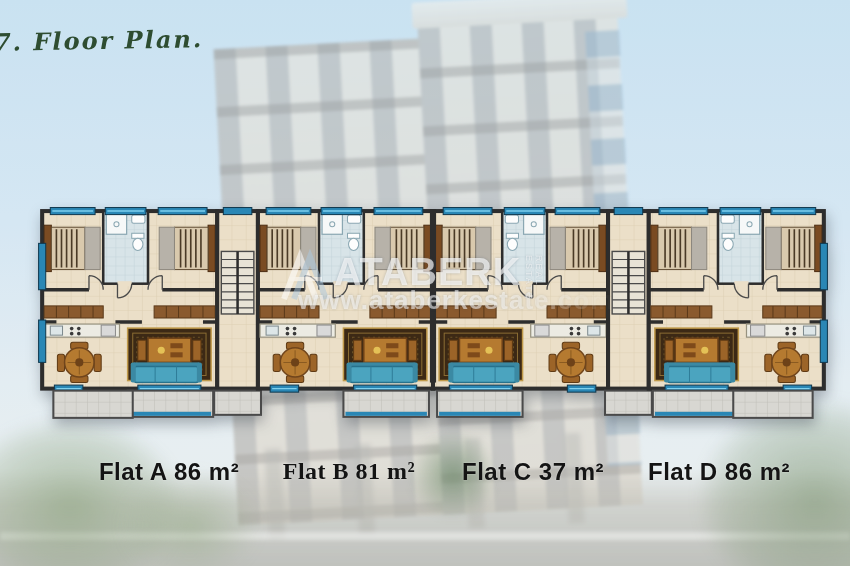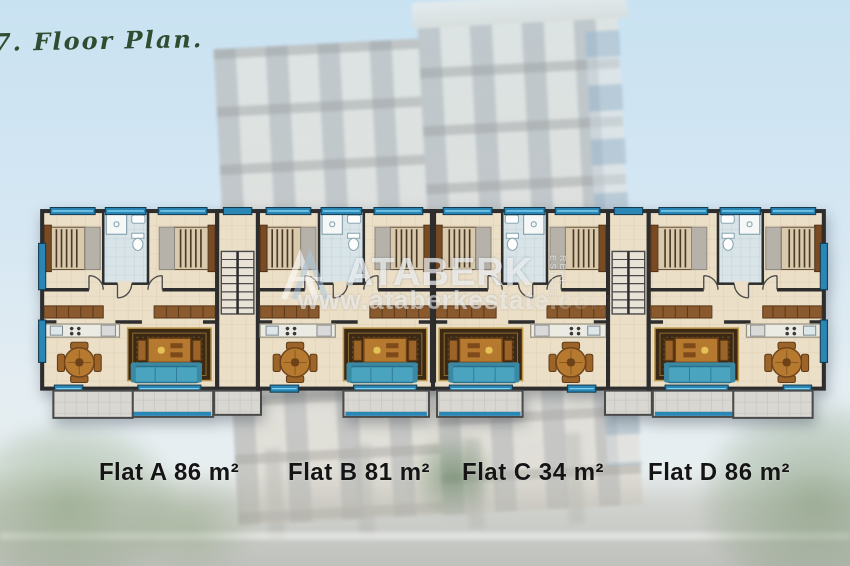--- a/index.html
+++ b/index.html
@@ -59,21 +59,21 @@
     transform:rotate(-1deg);
   }
   
   .plan{
     position:absolute;left:33px;top:203px;width:800px;height:230px;
     filter:drop-shadow(2px 6px 7px rgba(40,50,60,.35));
   }
   .plan svg{display:block;width:100%;height:100%;}
   
   .watermark{position:absolute;left:278px;top:245px;width:330px;height:95px;pointer-events:none;}
-  .wm-row{position:absolute;left:0;top:4px;display:flex;align-items:flex-start;gap:12px;}
+  .wm-row{position:absolute;left:0;top:4px;display:flex;align-items:flex-start;}
   .wm-logo{width:56px;height:52px;opacity:.62;}
   .wm-brand{
     font-family:"Liberation Sans",sans-serif;font-weight:bold;font-size:38px;line-height:46px;
     color:rgba(255,255,255,.66);letter-spacing:1px;text-shadow:0 0 3px rgba(60,80,100,.30);
   }
   .wm-vert{
     font-size:9px;letter-spacing:2px;color:rgba(255,255,255,.6);
     writing-mode:vertical-rl;margin-left:3px;margin-top:6px;height:52px;
     text-shadow:0 0 2px rgba(60,80,100,.3);
   }
@@ -83,21 +83,21 @@
     text-shadow:0 0 3px rgba(60,80,100,.25);white-space:nowrap;
     -webkit-mask-image:linear-gradient(90deg,#000 62%,rgba(0,0,0,0) 100%);
     mask-image:linear-gradient(90deg,#000 62%,rgba(0,0,0,0) 100%);
   }
   
   .flat-label{
     position:absolute;top:458px;width:170px;text-align:center;
     font-family:"Liberation Sans",sans-serif;font-weight:bold;font-size:24px;color:#141414;
     letter-spacing:.5px;text-shadow:0 0 2px rgba(255,255,255,.5);
   }
-  .fl-a{left:84px;}.fl-b{left:274px;}.fl-c{left:448px;}.fl-d{left:634px;}
+  .fl-a{left:84px;}.fl-b{left:264px;font-family:Liberation Serif, serif;}.fl-c{left:448px;}.fl-d{left:634px;}
 </style>
 </head>
 <body>
 
 <div class="stage">
 
   <div class="bg">
     <div class="bg-building">
       <div class="tower tower-left"></div>
       <div class="tower tower-right"></div>
@@ -260,16 +260,16 @@
         <path d="M12 30 H44" stroke="rgba(255,255,255,.8)" stroke-width="4"></path>
       </svg>
       <span class="wm-brand">ATABERK</span>
       <span class="wm-vert">REAL ESTATE</span>
     </div>
     <div class="wm-url">www.ataberkestate.com</div>
   </div>
 
   <div class="flat-label fl-a">Flat A 86 m²</div>
   <div class="flat-label fl-b">Flat B 81 m²</div>
-  <div class="flat-label fl-c">Flat C 34 m²</div>
+  <div class="flat-label fl-c">Flat C 37 m²</div>
   <div class="flat-label fl-d">Flat D 86 m²</div>
 
 </div>
 
 </body></html>

